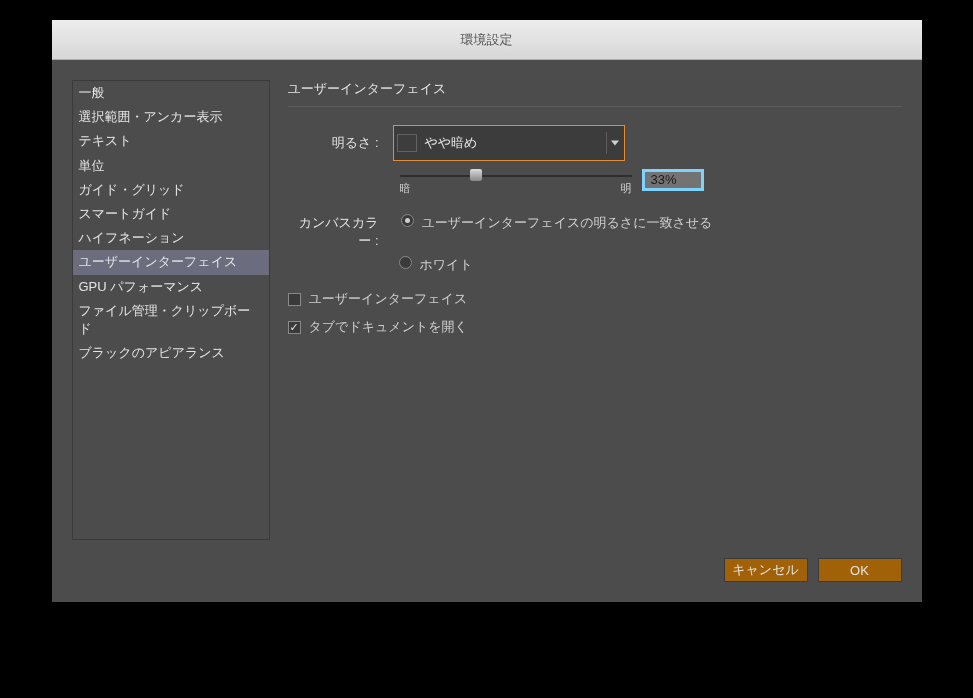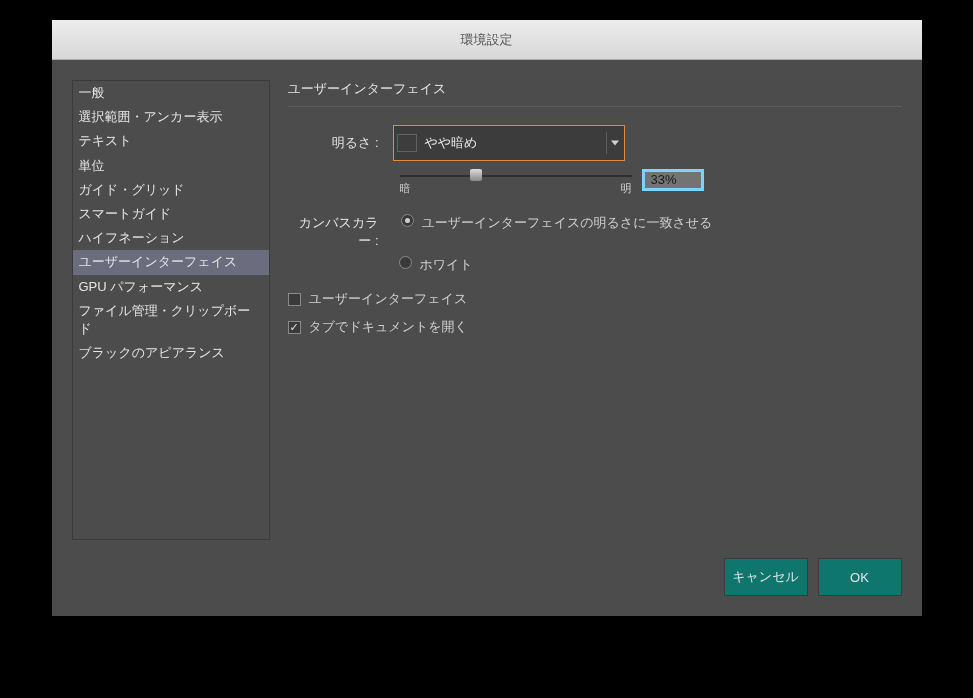--- a/index.html
+++ b/index.html
@@ -208,22 +208,22 @@
       color: #e4e4e4;
     }
     .footer {
       display: flex;
       justify-content: flex-end;
       gap: 10px;
       padding: 0 20px 20px 20px;
     }
     .btn {
       min-width: 84px;
-      height: 38px;
-      background: #0f766e;
+      height: 24px;
+      background: #a16207;
       border: 1px solid #3a3a3a;
       color: #e4e4e4;
       display: flex;
       align-items: center;
       justify-content: center;
       font-size: 13px;
       cursor: default;
     }
   </style>
 </head>

